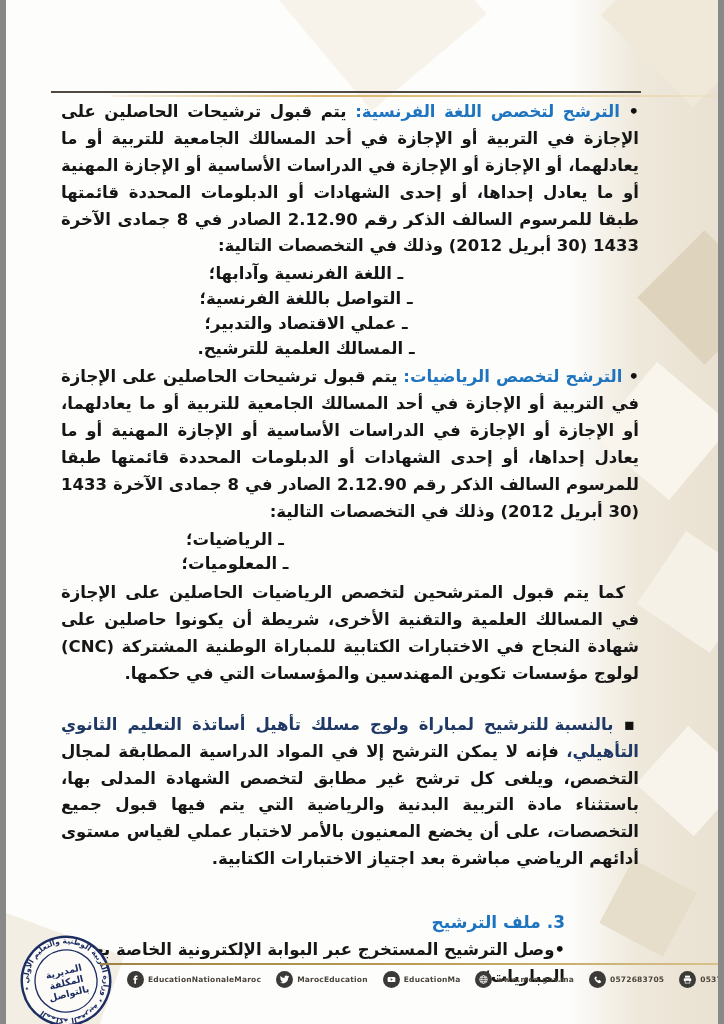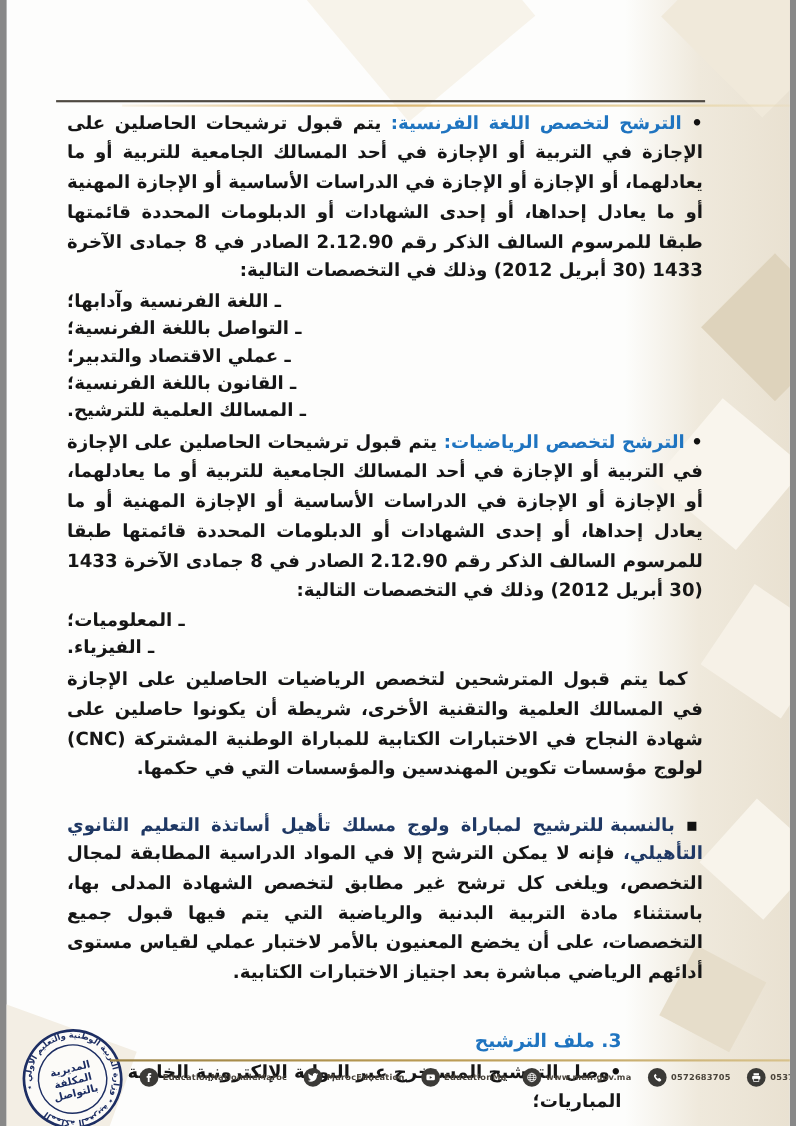--- a/index.html
+++ b/index.html
@@ -29,21 +29,21 @@
   
   .content{
     position:absolute;top:99px;left:55px;width:578px;
     direction:rtl;text-align:justify;color:#161616;
     font-size:16.5px;line-height:1.63;font-weight:bold;
   }
   .content p{margin:0;}
   .bullet{color:#111;}
   .lead-blue{color:#1f74c0;}
   .lead-navy{color:#1f3864;}
-  .dash-list{list-style:none;margin:2px 0 3px;padding:0;text-align:left;font-size:16.5px;line-height:1.5;}
+  .dash-list{list-style:none;margin:2px 0 3px;padding:0;text-align:center;font-size:16.5px;line-height:1.5;}
   .list-french{padding-left:0;padding-right:88px;}
   .list-math{padding-left:0;padding-right:230px;}
   .extra-para{text-indent:14px;}
   .qualifying{margin-top:24px !important;}
   .file-section{margin-top:36px;text-align:right;padding-left:0;padding-right:74px;}
   .file-heading{color:#1f74c0;font-size:17px;margin:0;}
   .file-intro{padding-right:12px;}
 
   
   .stamp{position:absolute;left:13px;top:934px;width:94px;height:94px;transform:rotate(-14deg);}
@@ -78,32 +78,31 @@
 
     <p>
       <span class="bullet">•</span>
       <span class="lead-blue">الترشح لتخصص اللغة الفرنسية:</span><span> يتم قبول ترشيحات الحاصلين على الإجازة في التربية أو الإجازة في أحد المسالك الجامعية للتربية أو ما يعادلهما، أو الإجازة أو الإجازة في الدراسات الأساسية أو الإجازة المهنية أو ما يعادل إحداها، أو إحدى الشهادات أو الدبلومات المحددة قائمتها طبقا للمرسوم السالف الذكر رقم 2.12.90 الصادر في 8 جمادى الآخرة 1433 (30 أبريل 2012) وذلك في التخصصات التالية:</span>
     </p>
 
     <ul class="dash-list list-french">
       <li>ـ اللغة الفرنسية وآدابها؛</li>
       <li>ـ التواصل باللغة الفرنسية؛</li>
       <li>ـ عملي الاقتصاد والتدبير؛</li>
-      <li>ـ القانون باللغة الفرنسية؛</li>
       <li>ـ المسالك العلمية للترشيح.</li>
     </ul>
 
     <p>
       <span class="bullet">•</span>
       <span class="lead-blue">الترشح لتخصص الرياضيات:</span><span> يتم قبول ترشيحات الحاصلين على الإجازة في التربية أو الإجازة في أحد المسالك الجامعية للتربية أو ما يعادلهما، أو الإجازة أو الإجازة في الدراسات الأساسية أو الإجازة المهنية أو ما يعادل إحداها، أو إحدى الشهادات أو الدبلومات المحددة قائمتها طبقا للمرسوم السالف الذكر رقم 2.12.90 الصادر في 8 جمادى الآخرة 1433 (30 أبريل 2012) وذلك في التخصصات التالية:</span>
     </p>
 
     <ul class="dash-list list-math">
+      <li>ـ الرياضيات؛</li>
       <li>ـ المعلوميات؛</li>
-      <li>ـ الفيزياء.</li>
     </ul>
 
     <p class="extra-para">كما يتم قبول المترشحين لتخصص الرياضيات الحاصلين على الإجازة في المسالك العلمية والتقنية الأخرى، شريطة أن يكونوا حاصلين على شهادة النجاح في الاختبارات الكتابية للمباراة الوطنية المشتركة (CNC) لولوج مؤسسات تكوين المهندسين والمؤسسات التي في حكمها.</p>
 
     <p class="qualifying">
       <span class="bullet">▪</span>
       <span class="lead-navy">بالنسبة للترشيح لمباراة ولوج مسلك تأهيل أساتذة التعليم الثانوي التأهيلي،</span><span> فإنه لا يمكن الترشح إلا في المواد الدراسية المطابقة لمجال التخصص، ويلغى كل ترشح غير مطابق لتخصص الشهادة المدلى بها، باستثناء مادة التربية البدنية والرياضية التي يتم فيها قبول جميع التخصصات، على أن يخضع المعنيون بالأمر لاختبار عملي لقياس مستوى أدائهم الرياضي مباشرة بعد اجتياز الاختبارات الكتابية.</span>
     </p>
 
     <div class="file-section">

